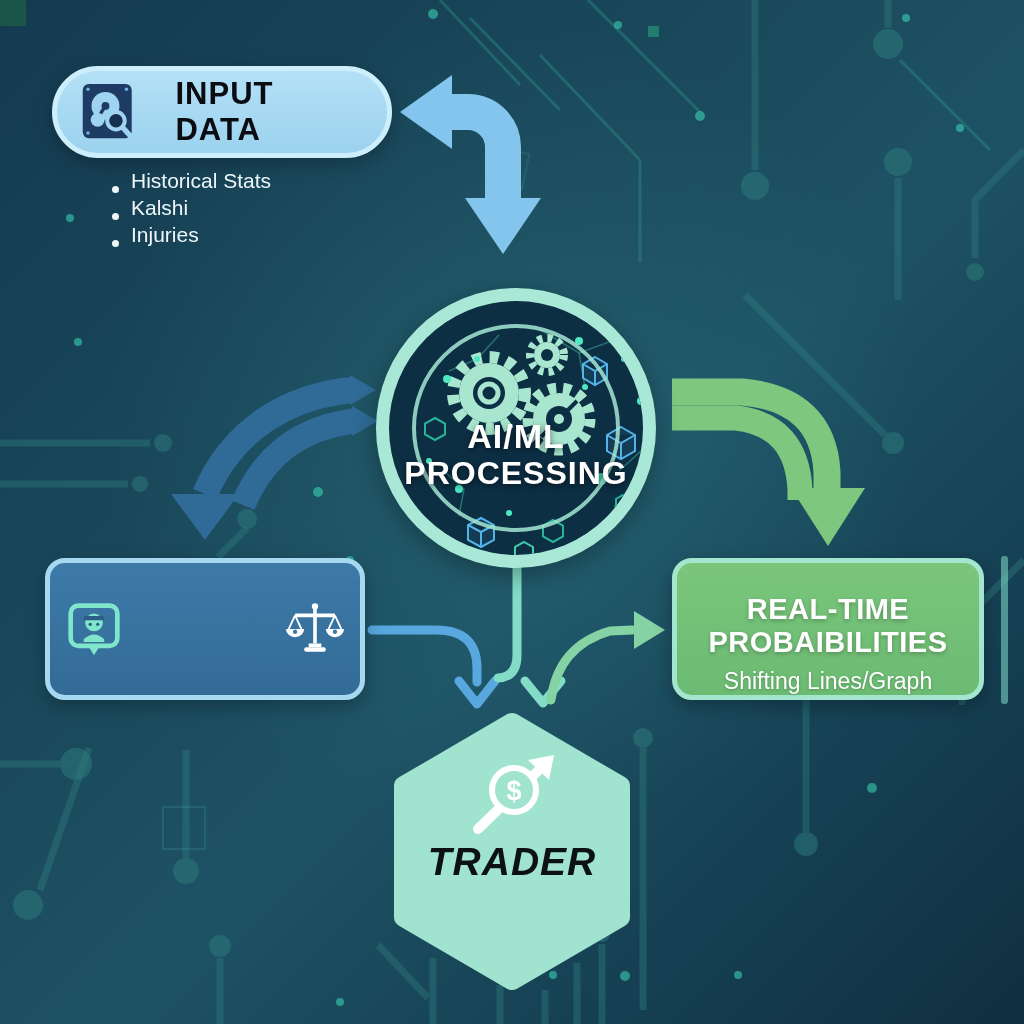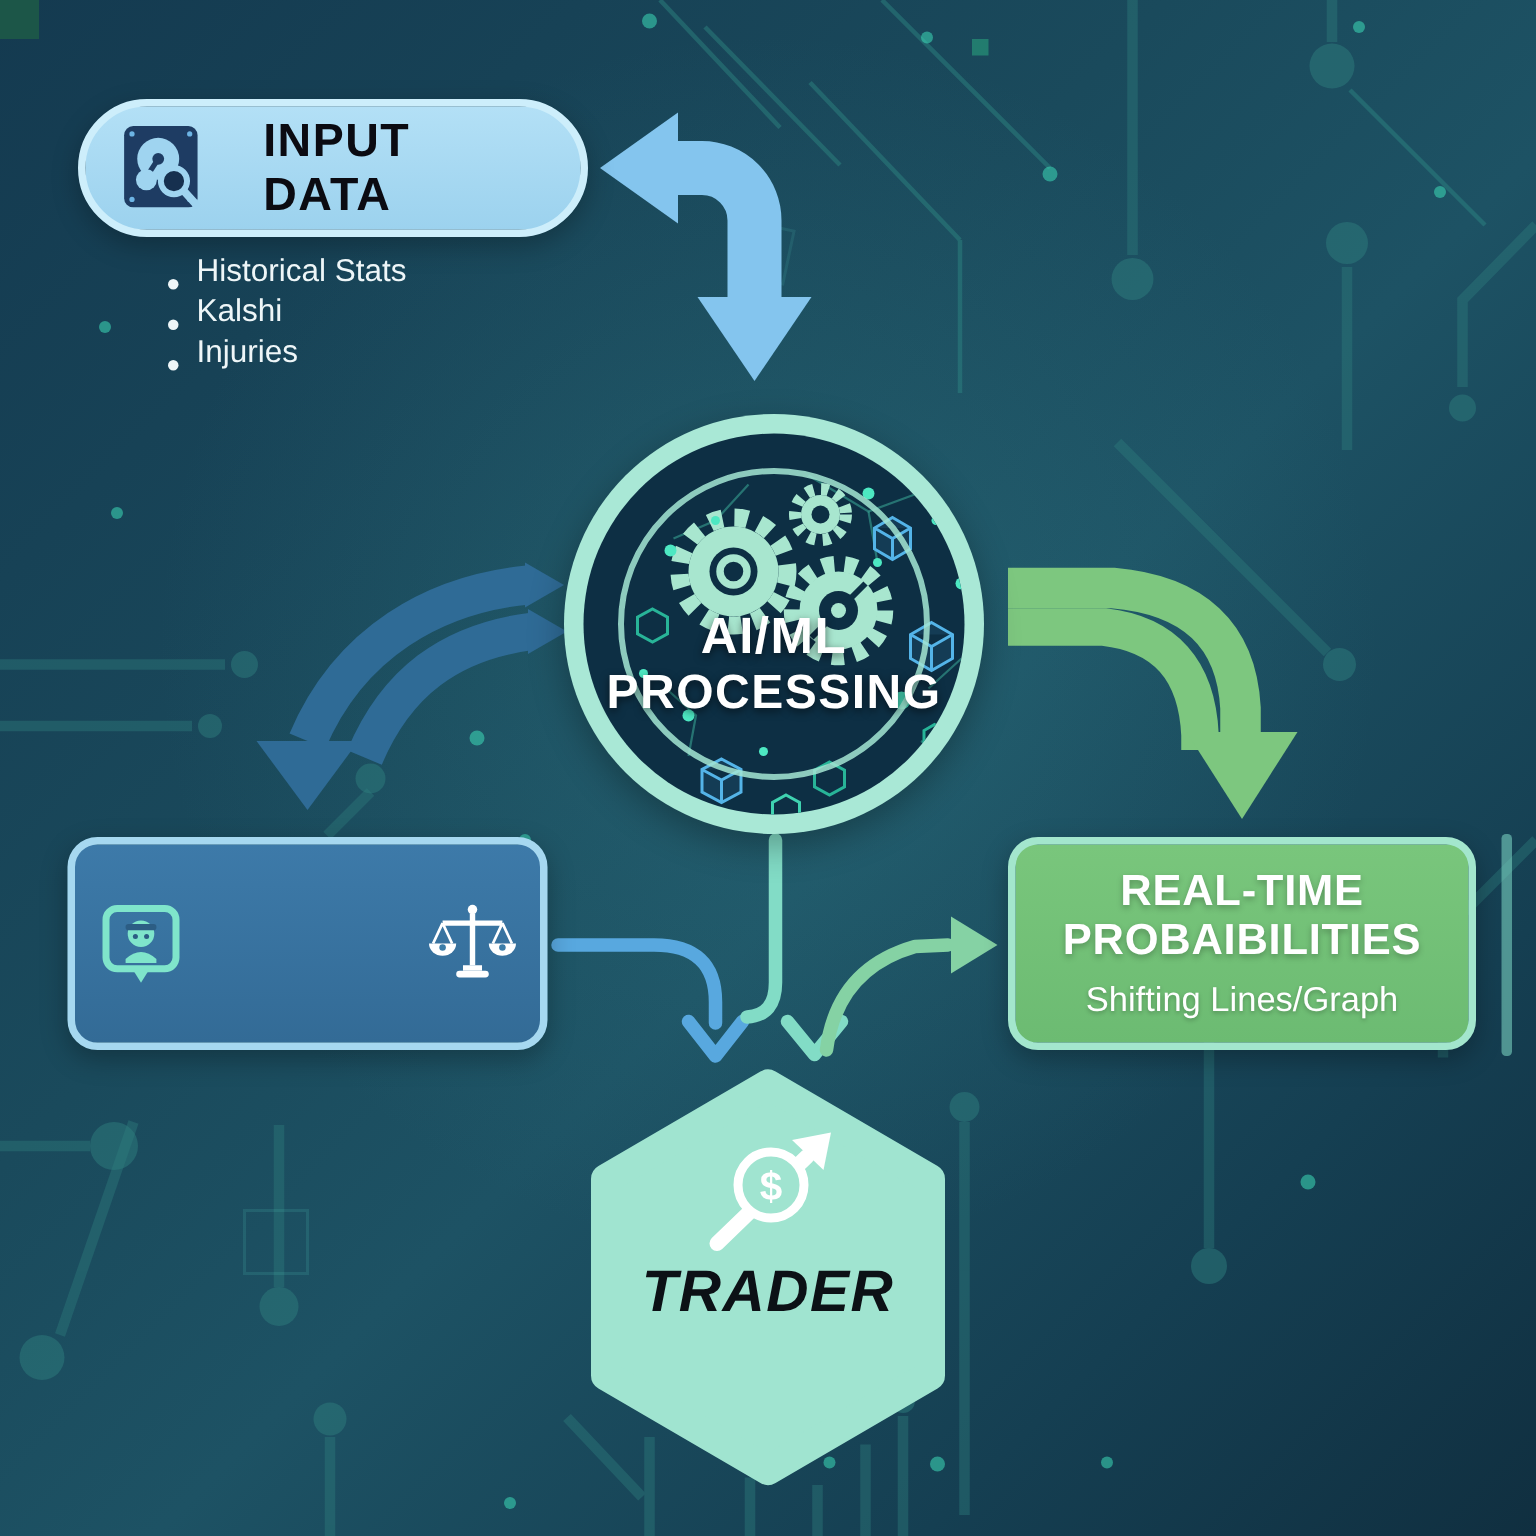--- a/index.html
+++ b/index.html
@@ -28,21 +28,21 @@
     display:flex; align-items:center; gap:18px; padding:0 24px;
     box-shadow:0 6px 18px rgba(0,0,0,0.25);
   }
   .pill-title { font-size:31px; font-weight:800; color:#0b0b12; letter-spacing:1px;margin-left:24px; }
 
   .bullets { left:112px; top:166px; z-index:3; color:#eef6f8; font-size:21px; }
   .bullets .li { display:flex; align-items:flex-end; gap:12px; height:27px; }
   .bullets .dot { width:7px; height:7px; border-radius:50%; background:#eef6f8; }
 
   
-  .circle-node { left:376px; top:276px; width:280px; height:280px; border-radius:50%;
+  .circle-node { left:376px; top:288px; width:280px; height:280px; border-radius:50%;
     background:#a9e8d6; z-index:3; box-shadow:0 8px 24px rgba(0,0,0,0.3); }
   .circle-inner { position:absolute; inset:13px; border-radius:50%; background:#0d2f44; overflow:hidden; }
   .circle-ring2 { position:absolute; inset:23px; border-radius:50%; border:4px solid rgba(164,230,212,0.85); }
   .circle-text { position:absolute; left:0; right:0; top:130px; text-align:center; color:#ffffff; z-index:4;
     text-shadow:0 2px 6px rgba(0,0,0,0.55); }
   .circle-text .l1 { font-size:34px; font-weight:800; letter-spacing:1px; line-height:1.1; }
   .circle-text .l2 { font-size:32px; font-weight:700; letter-spacing:1px; line-height:1.15; }
 
   
   .box { z-index:3; border-radius:20px; color:#fff; text-align:center;
@@ -52,21 +52,21 @@
   .box .sub { font-weight:400; font-size:23px; margin-top:10px; text-shadow:0 1px 3px rgba(0,0,0,0.25); }
 
   .box-arb { left:45px; top:558px; width:320px; height:142px;
     background:linear-gradient(180deg,#3d7aa9,#336b96); border:5px solid #a6d8f0;
     display:flex; flex-direction:column; justify-content:center; }
   .arb-row { display:flex; align-items:center; justify-content:space-between; padding:0 16px; }
   .arb-title { flex:1; }
 
   .box-prob { left:672px; top:558px; width:312px; height:142px;
     background:linear-gradient(180deg,#79c67c,#6cbb72); border:5px solid #a3e6cd;
-    display:flex; flex-direction:column; justify-content:center; }
+    display:flex; flex-direction:column; justify-content:flex-end; }
 
   
   #hexagon { left:0; top:0; z-index:3; }
   .hex-text { left:396px; top:840px; width:232px; z-index:4; text-align:center; color:#0c1116;font-style:italic; }
   .hex-text .l1,.hex-text .l2 { font-size:39px; font-weight:800; letter-spacing:1px; line-height:1.15; }
 
   
   .corner-sq { left:0; top:0; width:26px; height:26px; background:#1d5c46; opacity:0.85; z-index:2; }
   .mini-sq { left:648px; top:26px; width:11px; height:11px; background:#2aa880; opacity:0.55; z-index:2; }
   .edge-strip { left:1001px; top:556px; width:7px; height:148px; background:rgba(130,220,200,0.55);

